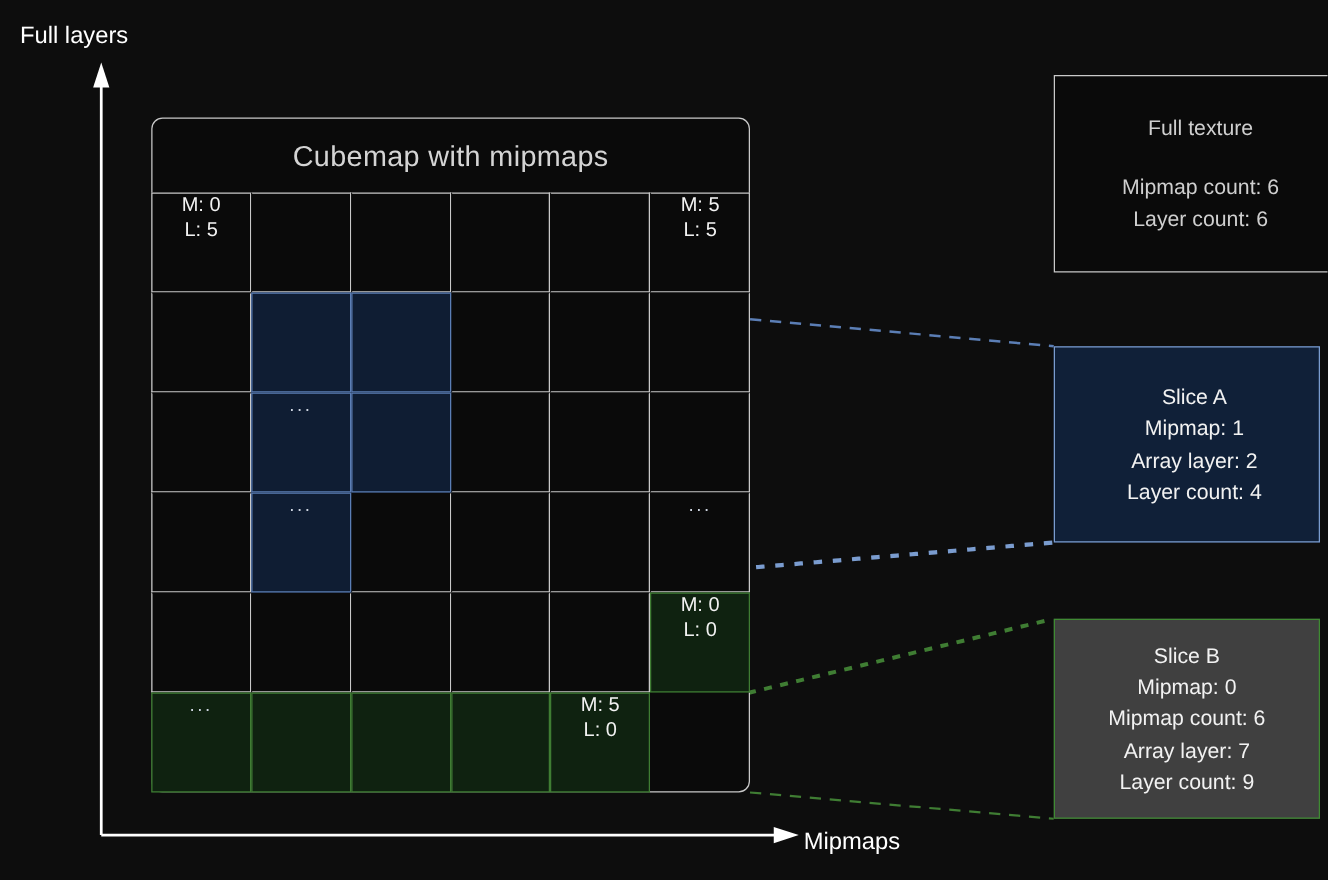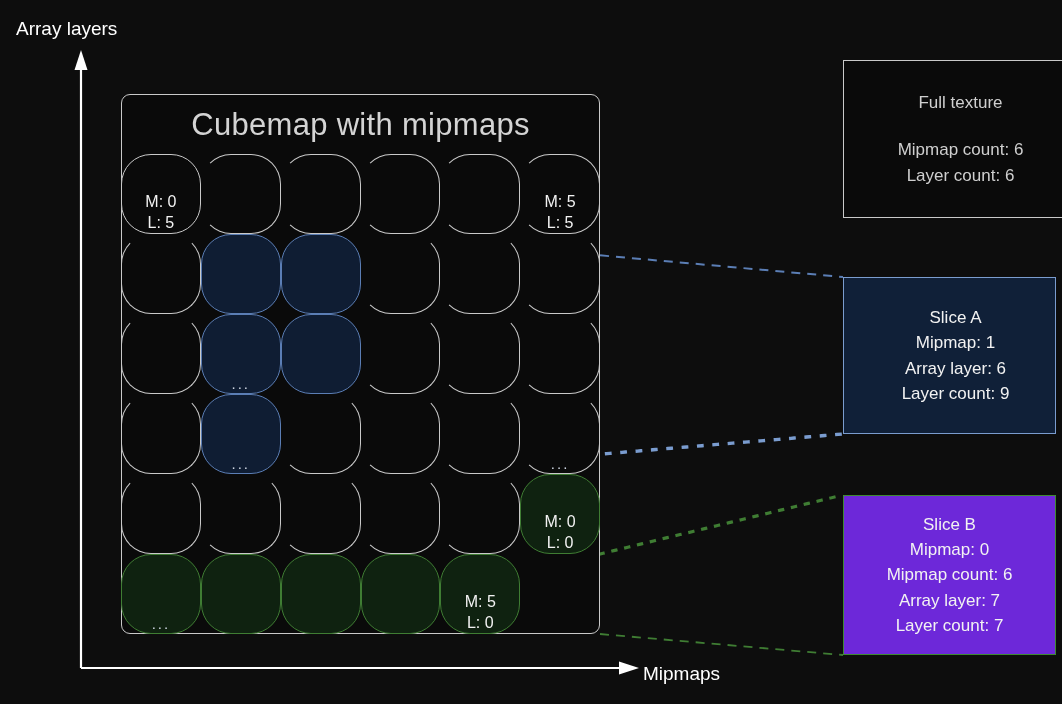--- a/index.html
+++ b/index.html
@@ -22,37 +22,36 @@
 
   
   .panel{
     position:absolute;left:121px;top:94px;width:479px;height:540px;
     border:1.6px solid #c9c9c9;border-radius:9px;box-sizing:border-box;
     background:#0a0a0a;
   }
   .panel-title{
     position:absolute;left:0;top:0;width:100%;height:60px;
     display:flex;align-items:center;justify-content:center;
-    color:#d4d4d4;font-size:31px;letter-spacing:.3px;
+    color:#d4d4d4;font-size:23px;letter-spacing:.3px;
   }
 
   
   .grid{
     position:absolute;left:121px;top:154px;width:479px;height:480px;
     display:grid;grid-template-columns:repeat(6,1fr);grid-template-rows:repeat(6,1fr);
     box-sizing:border-box;
   }
   .cell{
     position:relative;box-sizing:border-box;
     border-right:1.4px solid #c9c9c9;border-bottom:1.4px solid #c9c9c9;
     border-top:1.4px solid transparent;border-left:1.4px solid transparent;
-    display:flex;align-items:flex-end;justify-content:center;
+    display:flex;align-items:flex-start;justify-content:center;
     color:#f2f2f2;font-size:16px;line-height:1.28;text-align:center;
     background:#0a0a0a;
-    border-radius:30px;
   }
   .grid .cell:nth-child(-n+6){border-top:1.4px solid #c9c9c9;}
   .grid .cell:nth-child(6n+1){border-left:1.4px solid #c9c9c9;}
 
   .cell.blue{
     background:#0f1d33;
     border-color:#5b7eb5 !important;
     z-index:3;
   }
   .cell.green{
@@ -74,30 +73,30 @@
     left:843px;top:60px;width:235px;height:158px;
     border:1.6px solid #c9c9c9;background:#0a0a0a;color:#cfcfcf;
   }
   #legend-full .head{margin-bottom:22px;}
   #legend-slice-a{
     left:843px;top:277px;width:213px;height:157px;
     border:1.6px solid #7a9ccf;background:#102038;color:#f2f2f2;padding-left:12px;
   }
   #legend-slice-b{
     left:843px;top:495px;width:213px;height:160px;
-    border:1.6px solid #3f8a33;background:#6d28d9;color:#f2f2f2;
+    border:1.6px solid #3f8a33;background:#404040;color:#f2f2f2;
   }
   .legend .row{white-space:nowrap;}
 </style>
 </head>
 <body>
 
 <div class="stage">
 
-  <div class="axis-label" id="axis-y-label">Array layers</div>
+  <div class="axis-label" id="axis-y-label">Full layers</div>
   <div class="axis-label" id="axis-x-label">Mipmaps</div>
 
   <svg class="overlay" viewBox="0 0 1062 704">
 
     <g>
       <line x1="81" y1="668" x2="81" y2="62" stroke="#ffffff" stroke-width="2.2"></line>
       <polygon points="81,50 74.5,70 87.5,70" fill="#ffffff"></polygon>
     </g>
 
     <g>
@@ -231,25 +230,25 @@
 
   <div class="legend" id="legend-full">
     <div class="row head">Full texture</div>
     <div class="row">Mipmap count: 6</div>
     <div class="row">Layer count: 6</div>
   </div>
 
   <div class="legend" id="legend-slice-a">
     <div class="row">Slice A</div>
     <div class="row">Mipmap: 1</div>
-    <div class="row">Array layer: 6</div>
-    <div class="row">Layer count: 9</div>
+    <div class="row">Array layer: 2</div>
+    <div class="row">Layer count: 4</div>
   </div>
 
   <div class="legend" id="legend-slice-b">
     <div class="row">Slice B</div>
     <div class="row">Mipmap: 0</div>
     <div class="row">Mipmap count: 6</div>
     <div class="row">Array layer: 7</div>
-    <div class="row">Layer count: 7</div>
+    <div class="row">Layer count: 9</div>
   </div>
 
 </div>
 
 </body></html>

